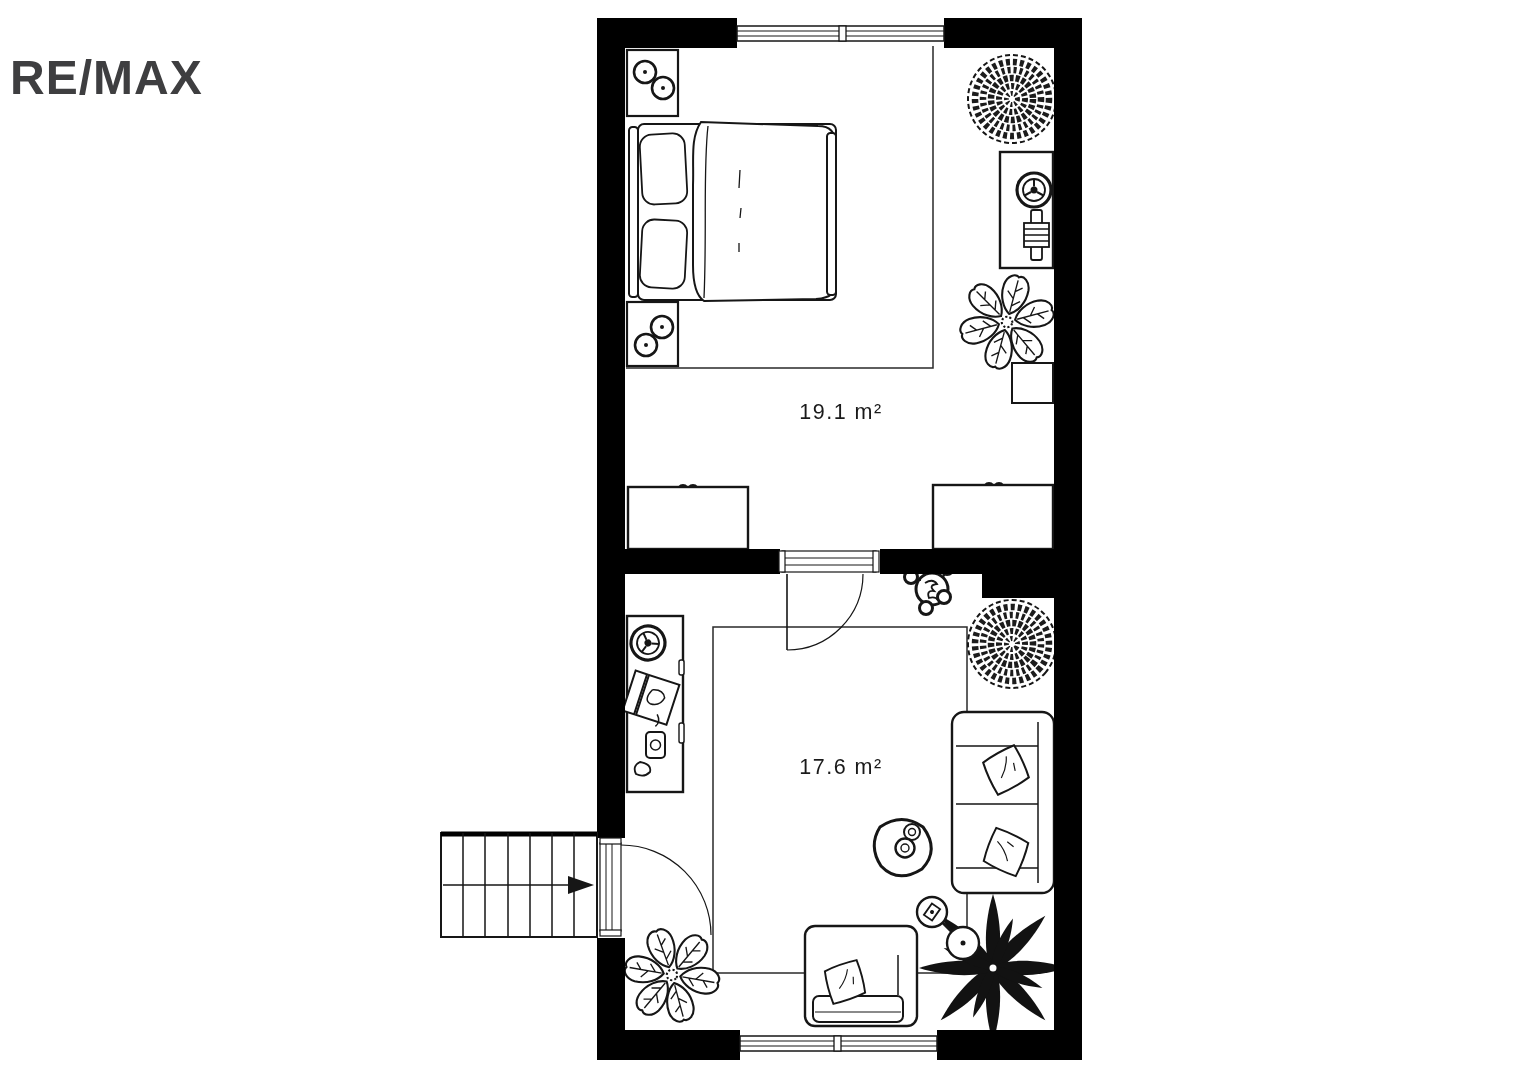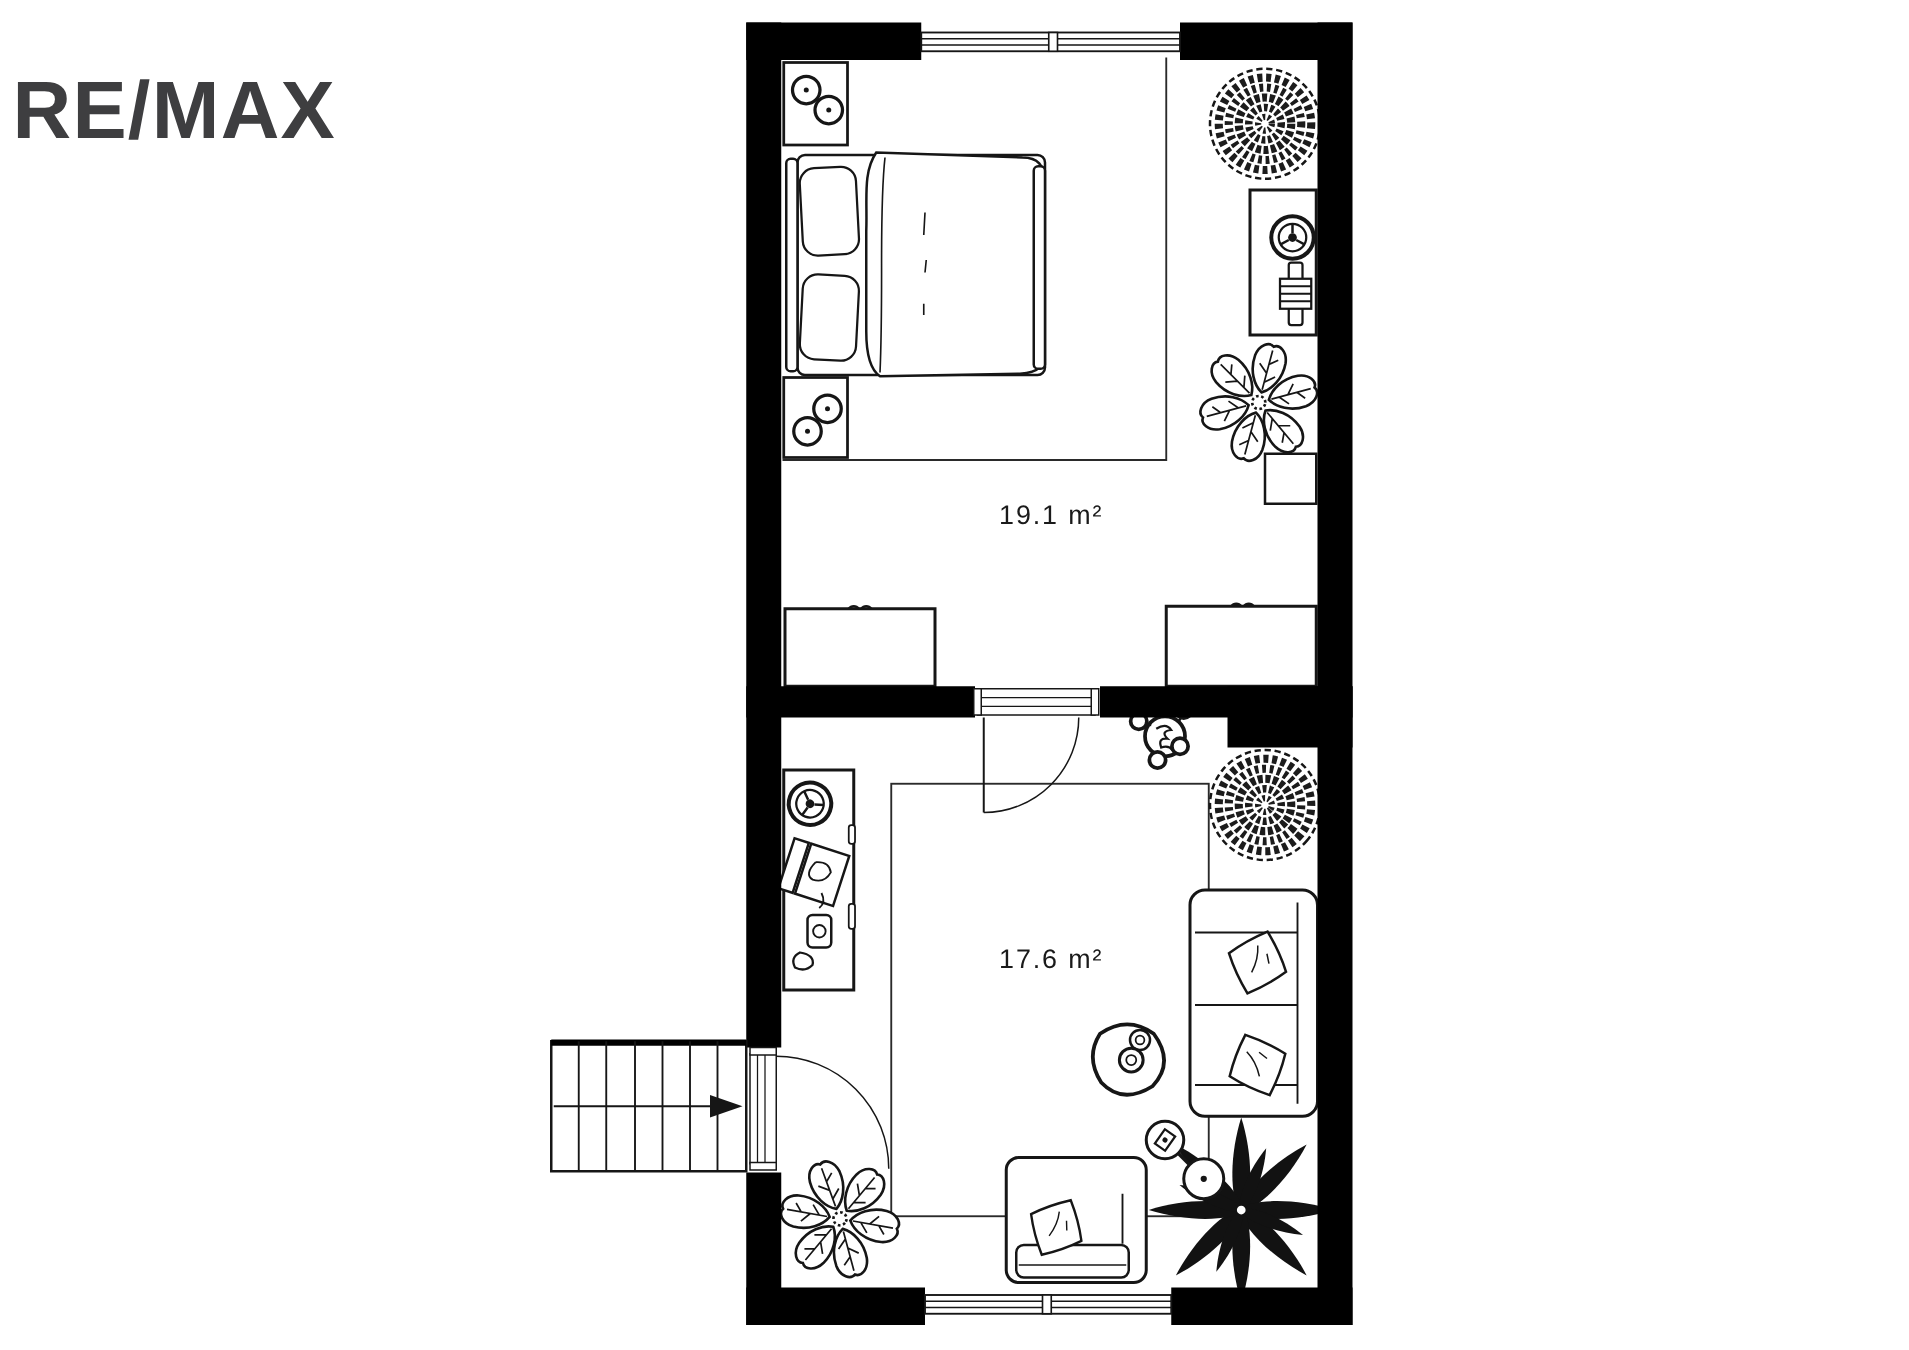--- a/index.html
+++ b/index.html
@@ -3,21 +3,21 @@
 <meta charset="utf-8">
 <style>
   html,body { margin:0; padding:0; background:#ffffff; }
   .canvas {
     position:relative; width:1527px; height:1080px;
     background:#ffffff; overflow:hidden;
     font-family:"Liberation Sans", sans-serif;
   }
   .logo {
     position:absolute; left:10px; top:50px;
-    font-size:65px; font-weight:bold; letter-spacing:1px;
+    font-size:48px; font-weight:bold; letter-spacing:1px;
     color:#3E3E40; user-select:none;
   }
   svg.plan { position:absolute; left:0; top:0; width:1527px; height:1080px; }
   .area-label {
     font-family:"Liberation Sans", sans-serif;
     font-size:21.5px; letter-spacing:1.5px; fill:#1a1a1a;
   }
 </style>
 </head>
 <body>

